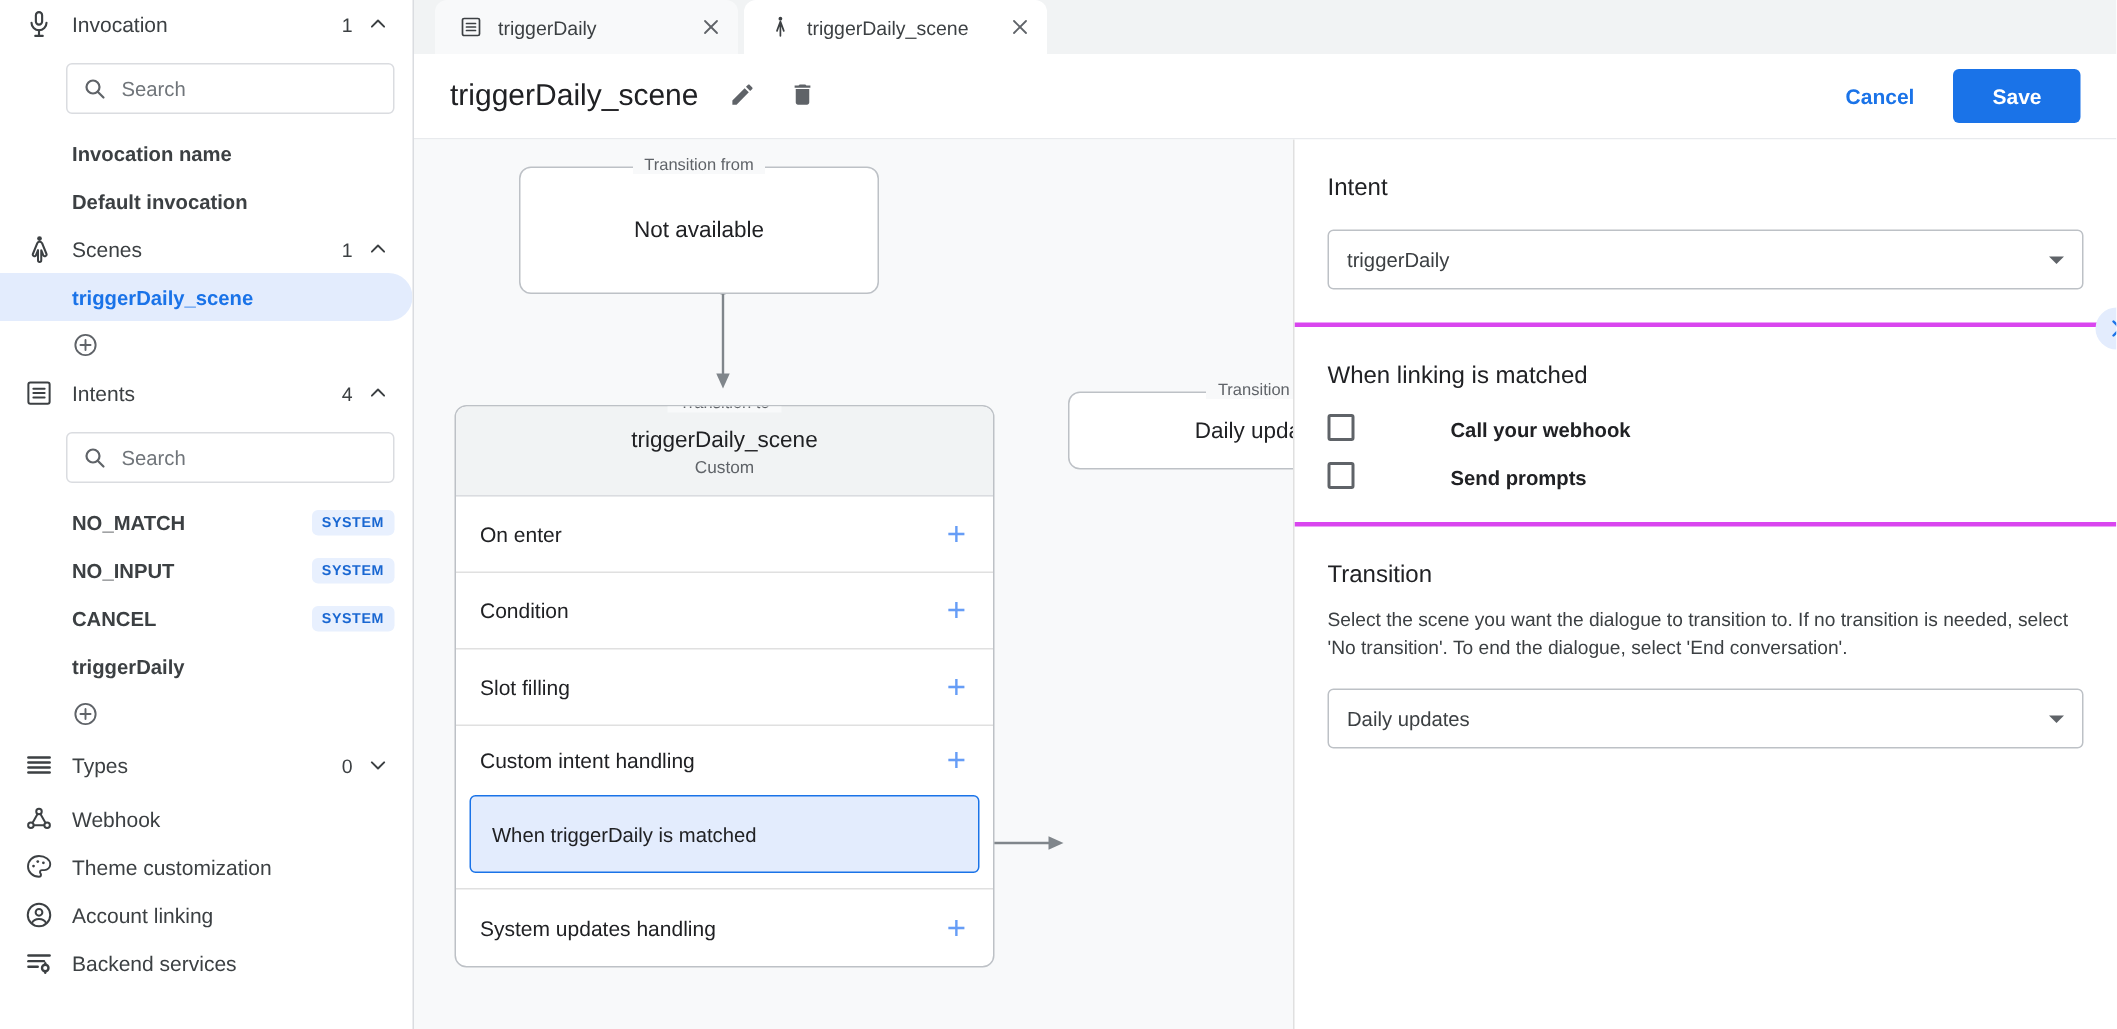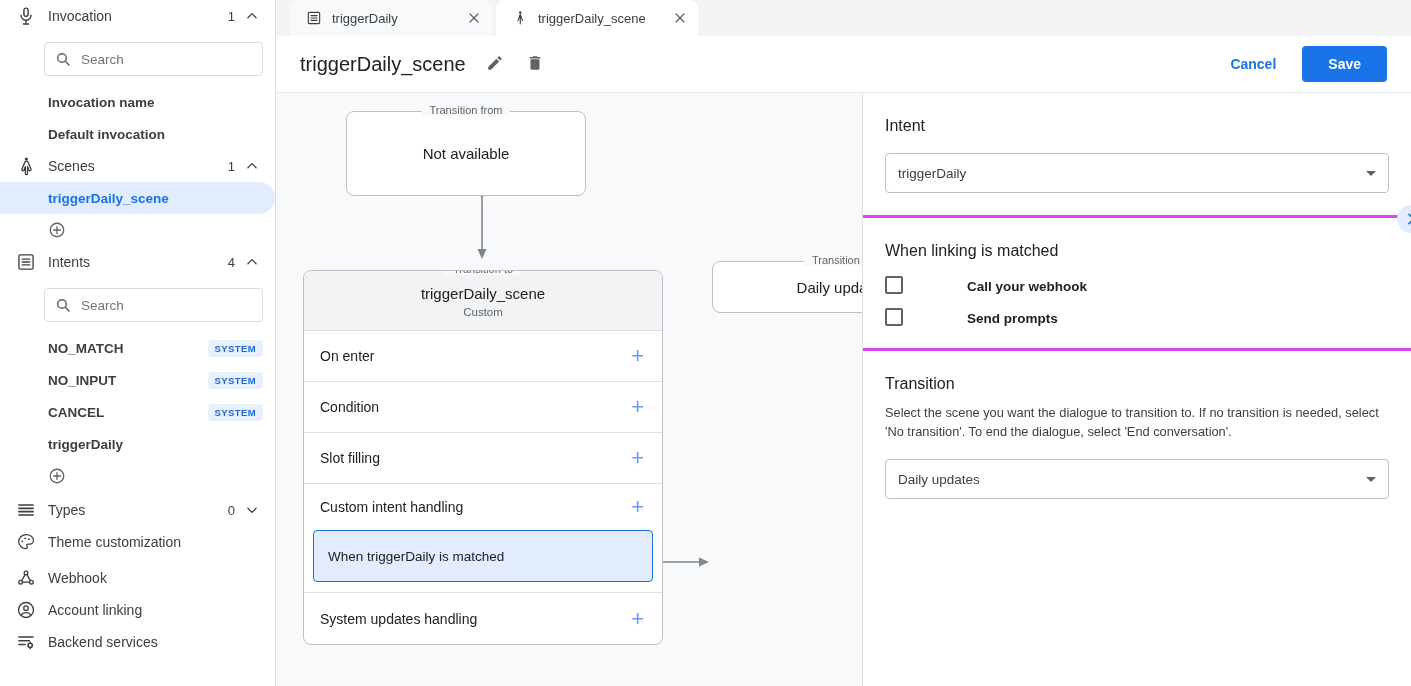--- a/index.html
+++ b/index.html
@@ -322,44 +322,44 @@
       </span>
       <span class="lbl">Types</span>
       <span class="cnt">0</span>
       <span class="chev">
         <svg width="14" height="14" viewBox="0 0 24 24" fill="none" stroke="currentColor" stroke-width="2.2" stroke-linecap="round" stroke-linejoin="round">
             <polyline points="5 9 12 16 19 9"></polyline>
           </svg>
       </span>
     </div>
 
-    <div class="nav-row">
-      <span class="ico">
-        <svg width="20" height="20" viewBox="0 0 24 24" fill="none" stroke="currentColor" stroke-width="1.5">
-          <path d="M12 3.2c-4.9 0-8.8 3.7-8.8 8.3 0 4.6 3.9 8.3 8.8 8.3.9 0 1.6-.7 1.6-1.6 0-.4-.2-.8-.4-1.1-.3-.3-.4-.6-.4-1 0-.9.7-1.6 1.6-1.6h1.9c2.6 0 4.7-2.1 4.7-4.7 0-3.7-3.9-6.6-9-6.6z"></path>
-          <circle cx="7.6" cy="11.2" r="1.1" fill="currentColor" stroke="none"></circle>
-          <circle cx="11" cy="7.6" r="1.1" fill="currentColor" stroke="none"></circle>
-          <circle cx="15.5" cy="8.6" r="1.1" fill="currentColor" stroke="none"></circle>
-        </svg>
-      </span>
-      <span class="lbl">Theme customization</span>
-    </div>
-
     <div class="nav-row" style="margin-top:4px">
       <span class="ico">
         <svg width="20" height="20" viewBox="0 0 24 24" fill="none" stroke="currentColor" stroke-width="1.6">
           <circle cx="12" cy="6" r="2.2"></circle>
             <circle cx="5.5" cy="17" r="2.2"></circle>
             <circle cx="18.5" cy="17" r="2.2"></circle>
           <line x1="10.8" y1="8" x2="7" y2="14.8"></line>
             <line x1="13.2" y1="8" x2="17" y2="14.8"></line>
             <line x1="8" y1="17" x2="16" y2="17"></line>
         </svg>
       </span>
       <span class="lbl">Webhook</span>
+    </div>
+
+    <div class="nav-row">
+      <span class="ico">
+        <svg width="20" height="20" viewBox="0 0 24 24" fill="none" stroke="currentColor" stroke-width="1.5">
+          <path d="M12 3.2c-4.9 0-8.8 3.7-8.8 8.3 0 4.6 3.9 8.3 8.8 8.3.9 0 1.6-.7 1.6-1.6 0-.4-.2-.8-.4-1.1-.3-.3-.4-.6-.4-1 0-.9.7-1.6 1.6-1.6h1.9c2.6 0 4.7-2.1 4.7-4.7 0-3.7-3.9-6.6-9-6.6z"></path>
+          <circle cx="7.6" cy="11.2" r="1.1" fill="currentColor" stroke="none"></circle>
+          <circle cx="11" cy="7.6" r="1.1" fill="currentColor" stroke="none"></circle>
+          <circle cx="15.5" cy="8.6" r="1.1" fill="currentColor" stroke="none"></circle>
+        </svg>
+      </span>
+      <span class="lbl">Theme customization</span>
     </div>
 
     <div class="nav-row">
       <span class="ico">
         <svg width="20" height="20" viewBox="0 0 24 24" fill="none" stroke="currentColor" stroke-width="1.6">
           <circle cx="12" cy="12" r="9"></circle>
             <circle cx="12" cy="9.8" r="2.7"></circle>
           <path d="M6.2 18.6c1-2.1 3.2-3.4 5.8-3.4s4.8 1.3 5.8 3.4"></path>
         </svg>
       </span>

